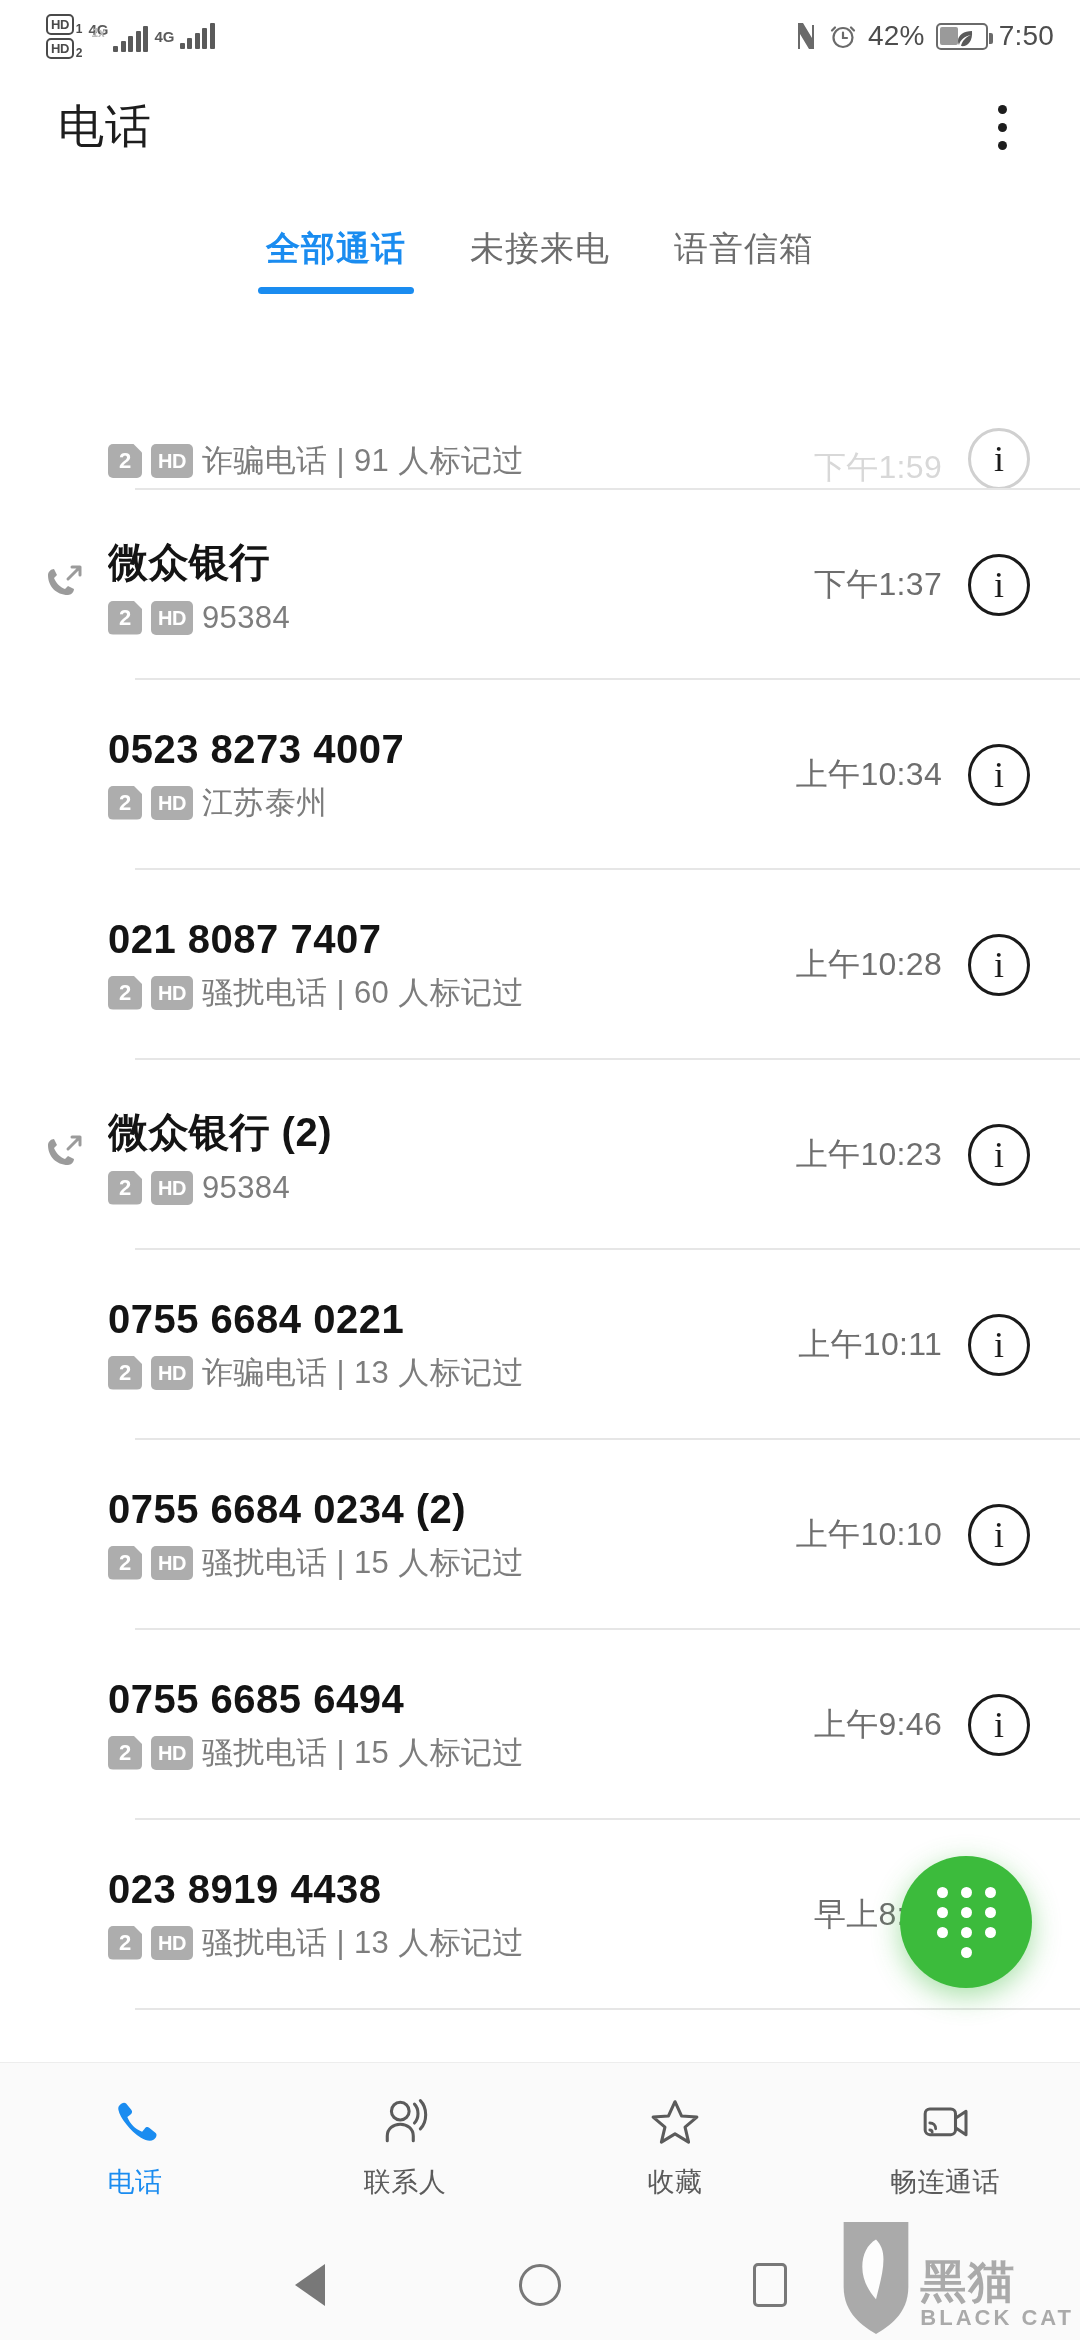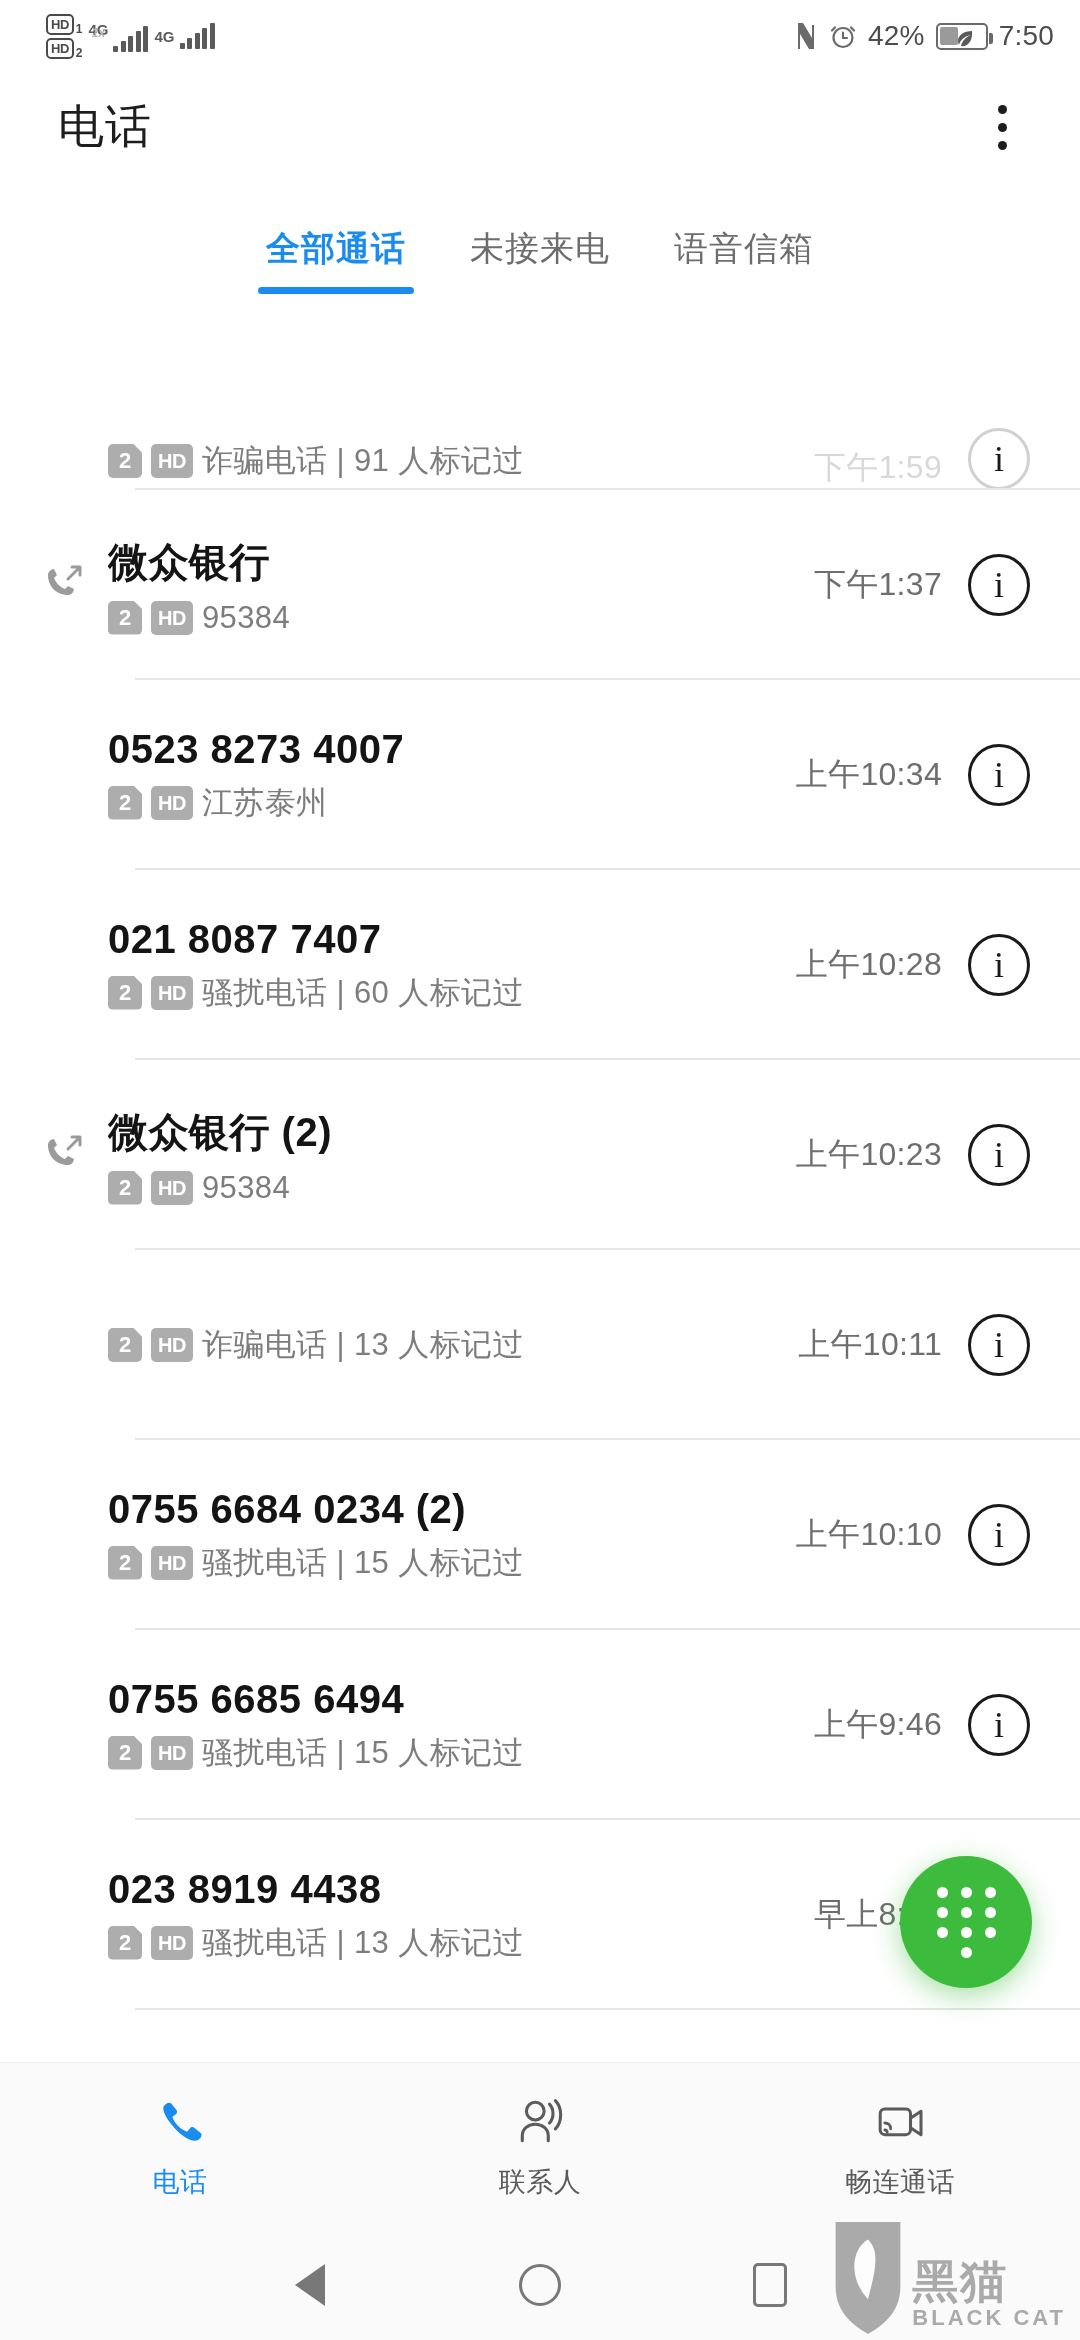--- a/index.html
+++ b/index.html
@@ -157,21 +157,21 @@
     background:#fafafa; display:flex; align-items:center; justify-content:center;
   }
   .sysnav .slot{ width:230px; display:flex; align-items:center; justify-content:center; }
   .tri{ width:0; height:0; border-top:21px solid transparent; border-bottom:21px solid transparent;
         border-right:30px solid #787878; }
   .circ{ width:42px; height:42px; border:3.5px solid #787878; border-radius:50%; }
   .sq{ width:34px; height:44px; border:3.5px solid #787878; border-radius:5px; }
 
   
   .watermark{
-    position:absolute; right:14px; bottom:6px;
+    position:absolute; right:6px; bottom:6px;
     display:flex; align-items:flex-end; gap:6px;
     opacity:0.62; z-index:9; pointer-events:none;
   }
   .wm-txt{ display:flex; flex-direction:column; align-items:flex-start; }
   .wm-cn{ font-size:46px; font-weight:700; color:#7a7a7a; letter-spacing:2px; line-height:0.95; }
   .wm-en{ font-size:22px; font-weight:700; color:#7a7a7a; letter-spacing:3px; line-height:1.4; }
 </style>
 </head>
 <body>
 
@@ -352,20 +352,21 @@
     <div class="r-time">上午10:23</div>
     <div class="info-btn">
       <b>i</b>
     </div>
     <div class="divider"></div>
   </div>
 
   <div class="row">
     <div class="calltype"></div>
     <div class="row-main">
+      <div class="r-title">0755 6684 0221</div>
       <div class="r-sub">
         <span class="badge-sim">2</span>
         <span class="badge-hd">HD</span>
         <span class="sub-text">诈骗电话 | 13 人标记过</span>
       </div>
     </div>
     <div class="r-time">上午10:11</div>
     <div class="info-btn">
       <b>i</b>
     </div>
@@ -463,20 +464,28 @@
     <span class="nav-icon">
       <svg viewBox="0 0 44 44" width="52" height="52">
         <circle cx="18" cy="12" r="7.5" fill="none" stroke="#5b5b5b" stroke-width="2.6"></circle>
         <path d="M7 37 v-4 c0-6 5-10 11-10 s11 4 11 10 v4" fill="none" stroke="#5b5b5b" stroke-width="2.6" stroke-linecap="round"></path>
         <path d="M30 6 c4 4 4 12 0 16 M35 3 c6 6 6 18 0 24" fill="none" stroke="#5b5b5b" stroke-width="2.6" stroke-linecap="round"></path>
       </svg>
     </span>
     <span class="nav-label">联系人</span>
   </div>
 
+  <div class="nav-item">
+    <span class="nav-icon">
+      <svg viewBox="0 0 44 44" width="52" height="52">
+        <path d="M22 4 l5.5 12 13 1 -10 8.5 3 12.7 -11.5-7 -11.5 7 3-12.7 -10-8.5 13-1 Z" fill="none" stroke="#5b5b5b" stroke-width="2.6" stroke-linejoin="round"></path>
+      </svg>
+    </span>
+    <span class="nav-label">收藏</span>
+  </div>
 
   <div class="nav-item">
     <span class="nav-icon">
       <svg viewBox="0 0 48 44" width="56" height="52">
         <rect x="7" y="10" width="26" height="22" rx="4" fill="none" stroke="#5b5b5b" stroke-width="2.6"></rect>
         <path d="M33 18 l9-6 v20 l-9-6 Z" fill="none" stroke="#5b5b5b" stroke-width="2.6" stroke-linejoin="round"></path>
         <path d="M11 22 c3 0 5 2 5 5 M11 28 c1.2 0 2 .8 2 2" fill="none" stroke="#5b5b5b" stroke-width="2.4" stroke-linecap="round"></path>
       </svg>
     </span>
     <span class="nav-label">畅连通话</span>

